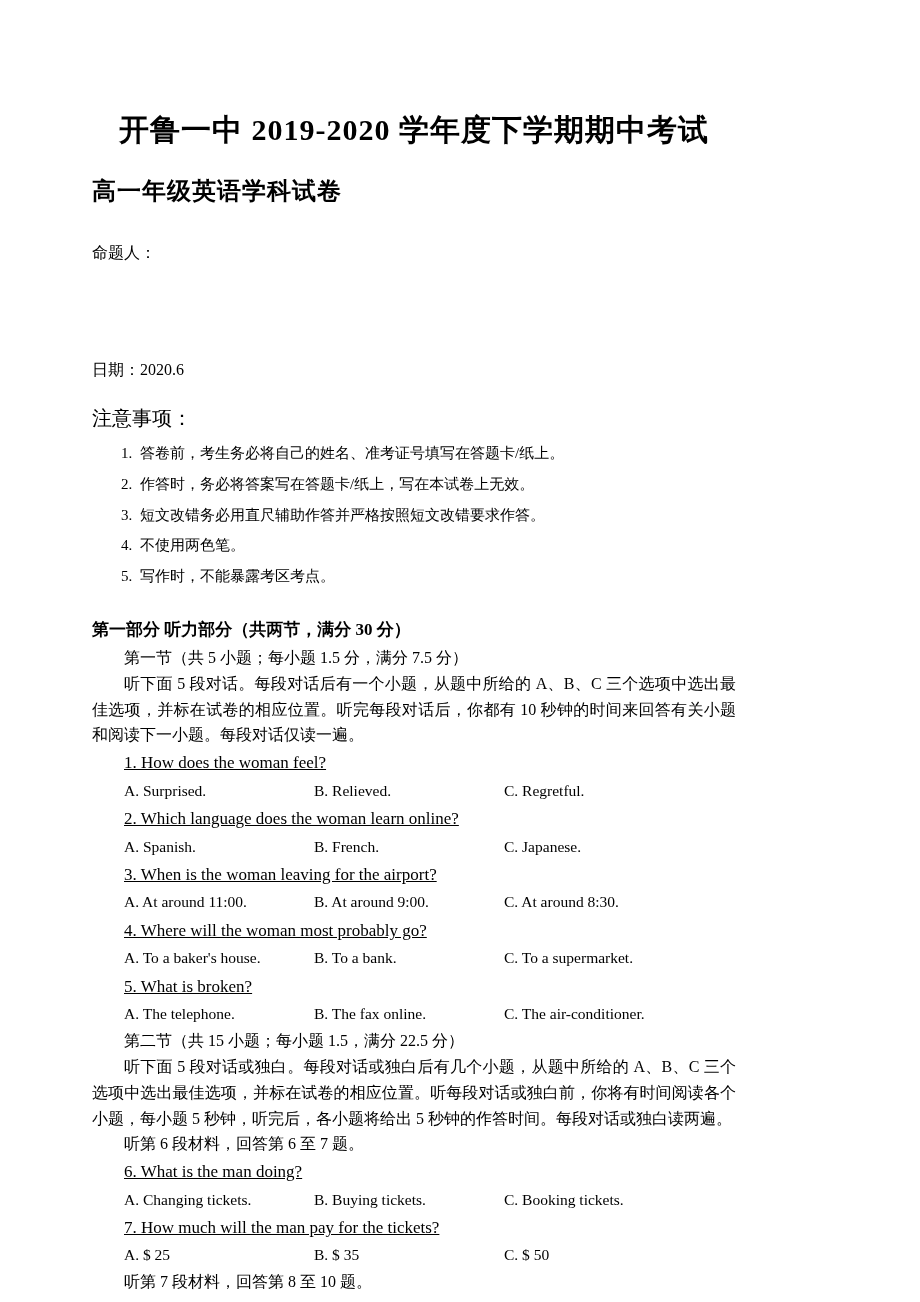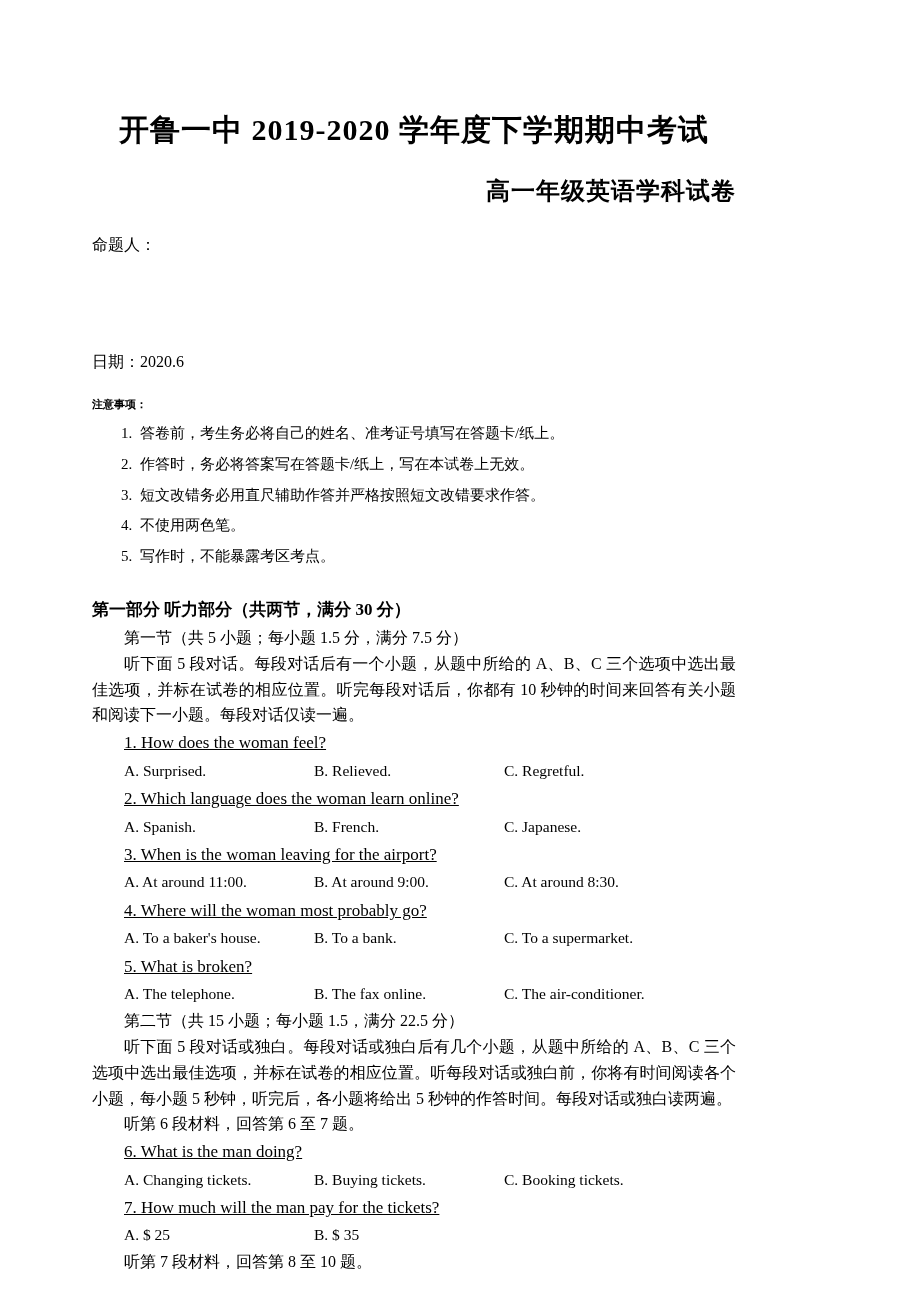--- a/index.html
+++ b/index.html
@@ -23,41 +23,40 @@
   }
   .doc-title {
     text-align: center;
     font-size: 30px;
     font-weight: bold;
     letter-spacing: 1px;
     line-height: 1.3;
     margin: 0 0 26px 0;
   }
   .doc-subtitle {
-    text-align: right;
+    text-align: left;
     font-size: 24px;
     font-weight: bold;
     letter-spacing: 1px;
-    margin: 0 0 28px 0;
+    margin: 0 0 36px 0;
   }
   .meta-row {
     display: flex;
     justify-content: center;
     gap: 96px;
     font-size: 16px;
     margin: 0 0 24px 0;
     flex-direction: column;
   }
   .meta-item {
     white-space: nowrap;
   }
   .notice-title {
-    font-size: 11px;
+    font-size: 20px;
     margin: 0 0 6px 0;
-    font-weight: bold;
   }
   ol.notice-list {
     margin: 0 0 0 0;
     padding-left: 44px;
     font-size: 15px;
     line-height: 2.05;
   }
   ol.notice-list li {
     padding-left: 4px;
   }
@@ -164,17 +163,18 @@
   <div class="opts">
     <span class="opt-a">A. Changing tickets.</span>
     <span class="opt-b">B. Buying tickets.</span>
     <span class="opt-c">C. Booking tickets.</span>
   </div>
 
   <p class="qline">7. How much will the man pay for the tickets?</p>
   <div class="opts">
     <span class="opt-a">A. $ 25</span>
     <span class="opt-b">B. $ 35</span>
+    <span class="opt-c">C. $ 50</span>
   </div>
 
   <p class="para indent">听第 7 段材料，回答第 8 至 10 题。</p>
 
 </div>
 
 </body></html>

